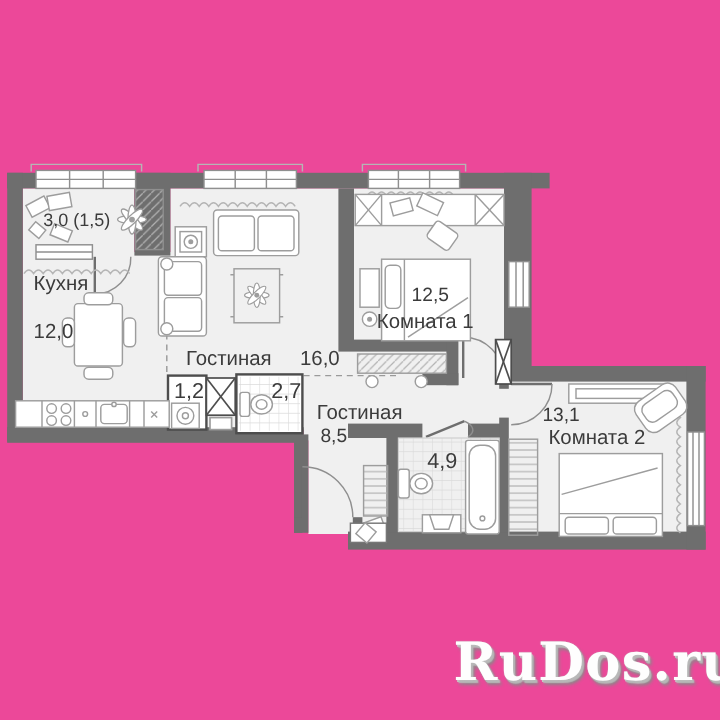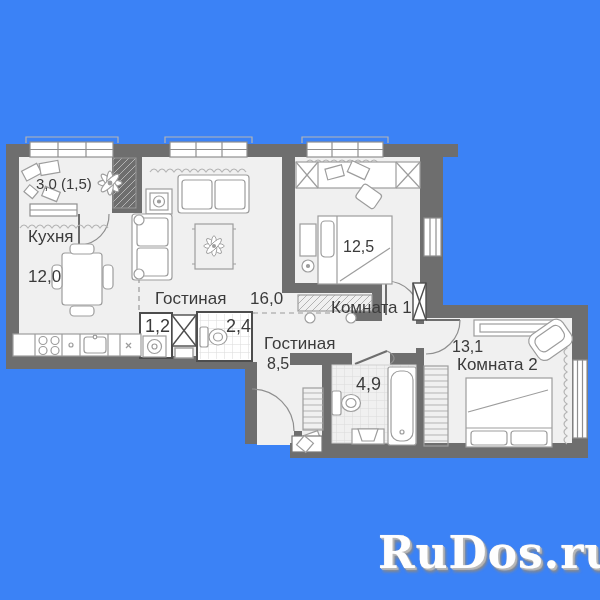--- a/index.html
+++ b/index.html
@@ -1,16 +1,16 @@
 <!DOCTYPE html>
 <html><head>
 <meta charset="utf-8">
 <style>
   html,body{margin:0;padding:0;background:#fff;}
-  #stage{position:relative;width:600px;height:600px;background:#3b82f6;overflow:hidden;
+  #stage{position:relative;width:600px;height:600px;background:#ec4899;overflow:hidden;
          font-family:"Liberation Sans","DejaVu Sans",sans-serif;}
   svg{position:absolute;left:0;top:0;}
   .lbl{position:absolute;color:#3b3b3b;white-space:nowrap;line-height:1;}
   .name{font-size:17px;}
   .num{font-size:16px;}
   .small{font-size:18px;}
   .balc{font-size:15px;}
   .watermark{position:absolute;left:378px;top:527px;width:215px;text-align:center;
       font-family:"DejaVu Serif","Liberation Serif",serif;font-weight:bold;font-size:44px;
       color:#fefefe;letter-spacing:1px;
@@ -315,24 +315,24 @@
     </g>
   </g>
 </svg>
 
 <div class="lbl balc" style="left:36px;top:176px;">3,0 (1,5)</div>
 <div class="lbl name" style="left:28px;top:228px;">Кухня</div>
 <div class="lbl name" style="left:28px;top:268px;">12,0</div>
 <div class="lbl name" style="left:155px;top:290px;">Гостиная</div>
 <div class="lbl name" style="left:250px;top:290px;text-align:right;">16,0</div>
 <div class="lbl num" style="left:343px;top:239px;">12,5</div>
-<div class="lbl name" style="left:331px;top:259px;margin-top:40px;">Комната 1</div>
+<div class="lbl name" style="left:314px;top:259px;">Комната 1</div>
 <div class="lbl name" style="left:264px;top:335px;">Гостиная</div>
 <div class="lbl num" style="left:267px;top:356px;">8,5</div>
 <div class="lbl num" style="left:452px;top:339px;">13,1</div>
 <div class="lbl name" style="left:457px;top:356px;">Комната 2</div>
 <div class="lbl small" style="left:356px;top:375px;">4,9</div>
-<div class="lbl small" style="left:226px;top:317px;">2,4</div>
+<div class="lbl small" style="left:226px;top:317px;">2,7</div>
 <div class="lbl small" style="left:145px;top:317px;">1,2</div>
 
 <div class="watermark">RuDos.ru</div>
 
 </div>
 
 </body></html>

